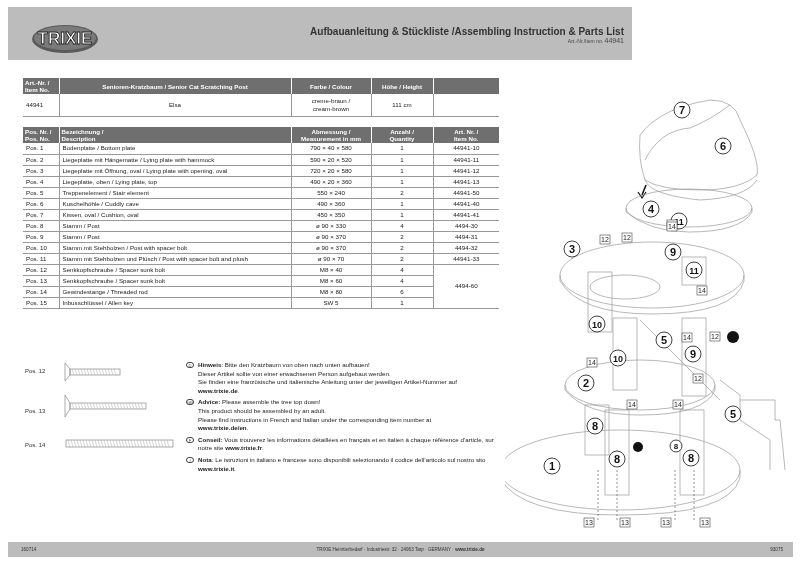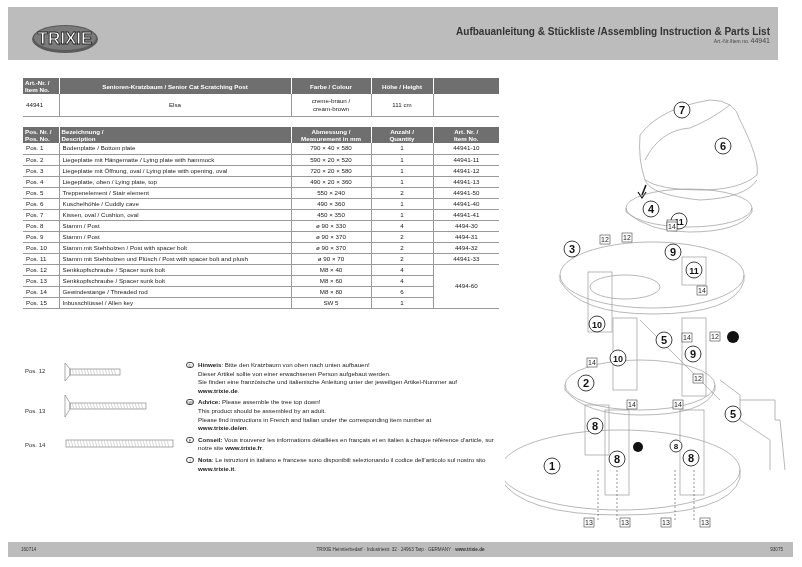--- a/index.html
+++ b/index.html
@@ -1,18 +1,18 @@
 <!DOCTYPE html>
 <html><head>
 <meta charset="utf-8">
 <style>
   * { box-sizing: border-box; margin: 0; padding: 0; }
   body { width: 802px; height: 567px; background: #ffffff; position: relative; overflow: hidden;
          font-family: "Liberation Sans", sans-serif; color: #222; }
-  .header { position: absolute; left: 8px; top: 7px; width: 770px; height: 53px; background: #bcbcbc; }
+  .header { position: absolute; left: 8px; top: 7px; width: 624px; height: 53px; background: #bcbcbc; }
   .logo { position: absolute; left: 22px; top: 14px; width: 70px; height: 36px; }
   .hdr-title { position: absolute; right: 8px; top: 19px; font-size: 10px; font-weight: bold; color: #333; text-align: right; white-space: nowrap; }
   .hdr-art { position: absolute; right: 8px; top: 30px; font-size: 5px; color: #444; text-align: right; }
   .hdr-art b { font-size: 7px; font-weight: normal; }
 
   table { border-collapse: collapse; position: absolute; left: 23px; font-size: 6.2px; color: #222; }
   th { background: #6f6f6f; color: #fff; font-weight: bold; text-align: center; padding: 1px 2px; line-height: 7px; border-right: 1px solid #fff; }
   th.left { text-align: left; }
   td { border-bottom: 1px solid #999; border-right: 1px solid #999; padding: 0 3px; height: 11px; line-height: 10px; white-space: nowrap; }
   td.c { text-align: center; }

